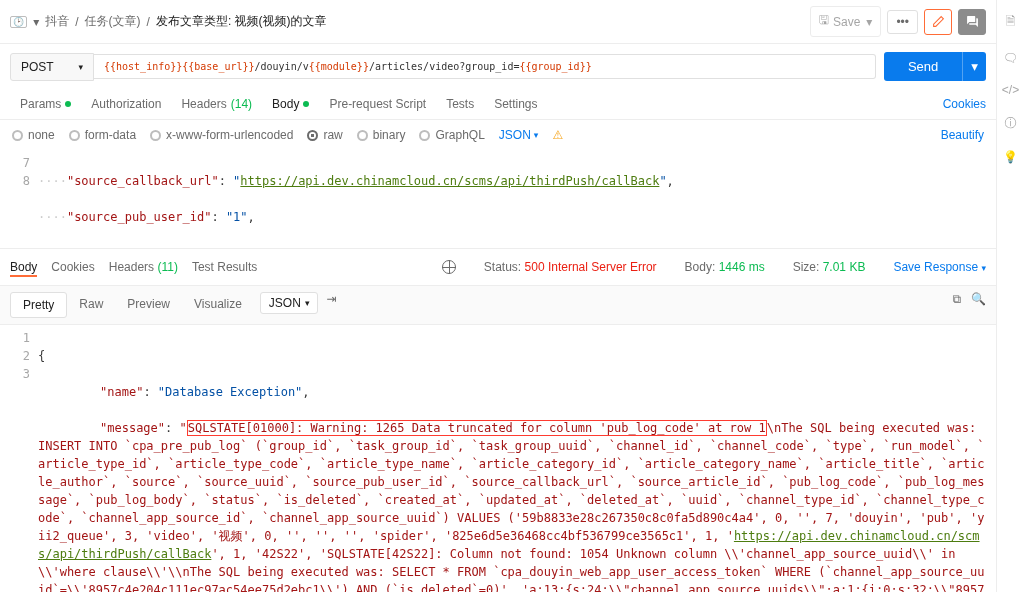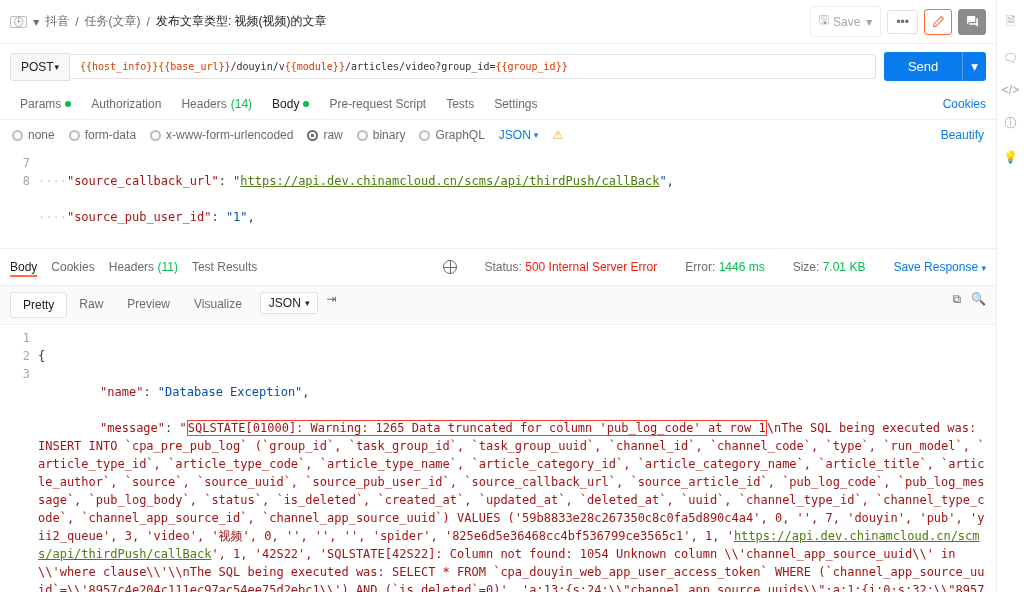--- a/index.html
+++ b/index.html
@@ -7,21 +7,21 @@
 .topbar { display: flex; align-items: center; padding: 6px 10px; border-bottom: 1px solid #ededed; }
 .breadcrumb { display: flex; align-items: center; gap: 6px; color: #6b6b6b; font-size: 12px; }
 .breadcrumb .sep { color: #6b6b6b; }
 .topbar-right { margin-left: auto; display: flex; gap: 6px; align-items: center; }
 .btn { border: 1px solid #e0e0e0; background: #fff; color: #6b6b6b; padding: 4px 8px; border-radius: 3px; font-size: 12px; display: inline-flex; align-items: center; gap: 4px; cursor: pointer; }
 .btn-disabled { opacity: 0.6; }
 .icon-btn { width: 28px; height: 26px; border: 1px solid #e0e0e0; border-radius: 3px; display: inline-flex; align-items: center; justify-content: center; cursor: pointer; color: #6b6b6b; }
 .icon-btn.active { border-color: #ff6c37; color: #ff6c37; }
 .icon-btn.filled { background: #8c8c8c; color: #fff; border-color: #8c8c8c; }
 .reqbar { display: flex; align-items: center; padding: 8px 10px; gap: 0; }
-.method-select { border: 1px solid #e0e0e0; background: #f8f8f8; padding: 6px 10px; border-radius: 3px 0 0 3px; font-size: 12px; width: 60px; display: flex; align-items: center; justify-content: space-between; cursor: pointer; }
+.method-select { border: 1px solid #e0e0e0; background: #f8f8f8; padding: 6px 10px; border-radius: 3px 0 0 3px; font-size: 12px; width: 84px; display: flex; align-items: center; justify-content: space-between; cursor: pointer; }
 .url-box { flex: 1; border: 1px solid #e0e0e0; border-left: none; padding: 6px 10px; font-family: Menlo, Consolas, monospace; font-size: 10px; color: #212121; border-radius: 0 3px 3px 0; }
 .url-box .tok-var { color: #d43900; }
 .url-box .tok-path { color: #333; }
 .send-btn { margin-left: 8px; background: #097bed; color: #fff; border: none; padding: 7px 24px; border-radius: 3px 0 0 3px; font-size: 13px; cursor: pointer; font-weight: 500; }
 .send-dd { background: #097bed; color: #fff; border: none; border-left: 1px solid rgba(255,255,255,0.3); padding: 7px 8px; border-radius: 0 3px 3px 0; cursor: pointer; }
 .tabs1 { display: flex; align-items: center; padding: 0 10px; border-bottom: 1px solid #ededed; font-size: 12px; }
 .tab { padding: 8px 10px; color: #6b6b6b; cursor: pointer; display: flex; align-items: center; gap: 4px; }
 .tab.active { color: #212121; }
 .dot { width: 6px; height: 6px; border-radius: 50%; background: #0cbb52; display: inline-block; }
 .link-right { margin-left: auto; color: #097bed; cursor: pointer; }
@@ -173,21 +173,21 @@
 <div class="resp-header">
   <div class="resp-tabs">
     <span class="resp-tab active">Body</span>
     <span class="resp-tab">Cookies</span>
     <span class="resp-tab"><span>Headers</span> <span style="color:#0cbb52;">(11)</span></span>
     <span class="resp-tab">Test Results</span>
   </div>
   <div class="resp-status">
     <span class="globe"></span>
     <span><span>Status:</span> <span class="status-500">500 Internal Server Error</span></span>
-    <span><span>Error:</span> <span style="color:#0cbb52;">1446 ms</span></span>
+    <span><span>Body:</span> <span style="color:#0cbb52;">1446 ms</span></span>
     <span><span>Size:</span> <span style="color:#0cbb52;">7.01 KB</span></span>
     <span style="color:#097bed;cursor:pointer;"><span>Save Response</span> <span style="font-size:9px;">▾</span></span>
   </div>
 </div>
 
 <div class="pretty-bar">
   <span class="pbtn active">Pretty</span>
   <span class="pbtn">Raw</span>
   <span class="pbtn">Preview</span>
   <span class="pbtn">Visualize</span>

